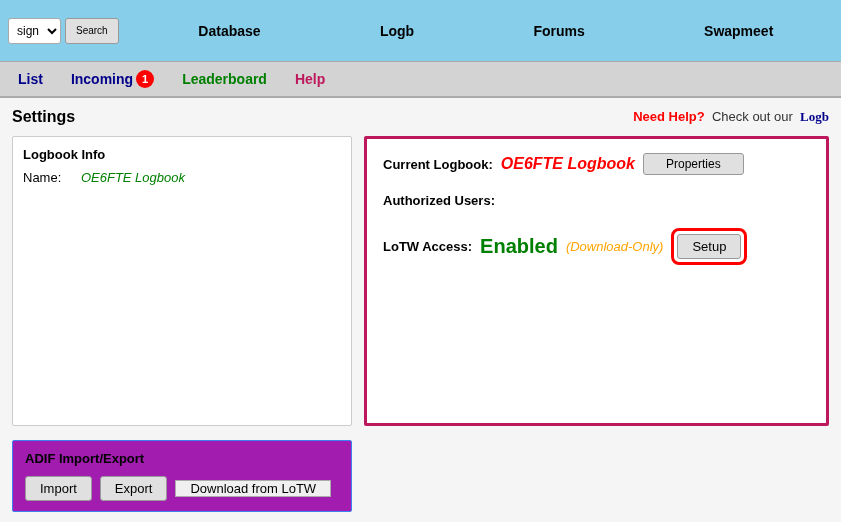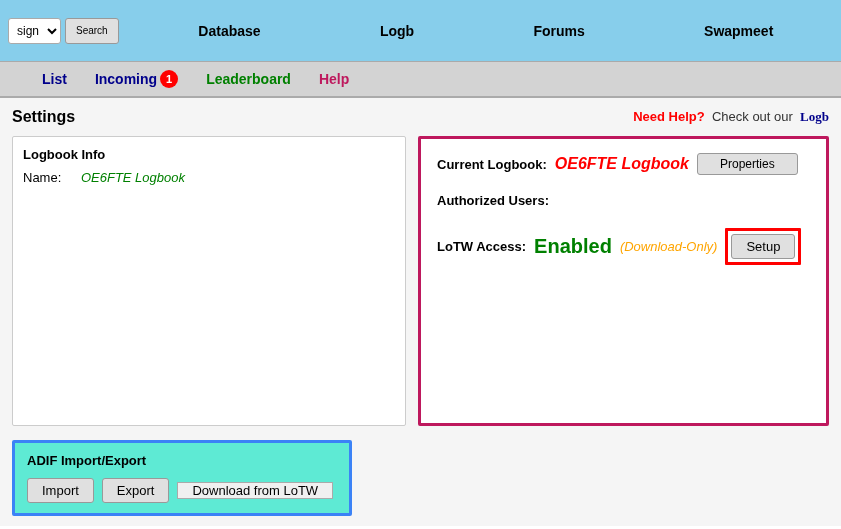--- a/index.html
+++ b/index.html
@@ -48,21 +48,21 @@
       font-size: 14px;
       font-weight: bold;
       padding: 4px 12px;
     }
 
     
     .sec-nav {
       background: #d3d3d3;
       display: flex;
       align-items: center;
-      padding: 0 28px;
+      padding: 0 4px;
       height: 36px;
       border-bottom: 2px solid #aaa;
     }
     .sec-nav a {
       text-decoration: none;
       font-size: 14px;
       font-weight: bold;
       padding: 0 14px;
       height: 100%;
       display: flex;
@@ -111,21 +111,21 @@
 
     .settings-body {
       display: flex;
       gap: 12px;
     }
 
     
     .left-panel {
       border: 1px solid #ccc;
       background: #fff;
-      width: 394px;
+      width: 340px;
       min-height: 290px;
       padding: 10px;
       border-radius: 2px;
     }
     .left-panel h3 {
       font-size: 13px;
       font-weight: bold;
       margin-bottom: 8px;
     }
     .left-panel .logbook-name {
@@ -175,38 +175,38 @@
       font-weight: bold;
       font-size: 20px;
     }
     .download-only {
       color: orange;
       font-size: 13px;
       font-style: italic;
     }
     .setup-wrapper {
       border: 3px solid red;
-      border-radius: 1px;
+      border-radius: 8px;
       padding: 3px;
       display: inline-block;
     }
     .setup-btn {
       background: #e0e0e0;
       border: 1px solid #999;
       border-radius: 3px;
       padding: 4px 14px;
       font-size: 13px;
       cursor: pointer;
     }
 
     
     .bottom-section {
       margin-top: 14px;
-      border: 3px solid #3b82f6;
-      background: #5eead4;
+      border: 1px solid #3b82f6;
+      background: #a21caf;
       padding: 10px 12px;
       border-radius: 2px;
       display: inline-block;
       min-width: 340px;
     }
     .bottom-section h3 {
       font-size: 13px;
       font-weight: bold;
       margin-bottom: 10px;
     }

